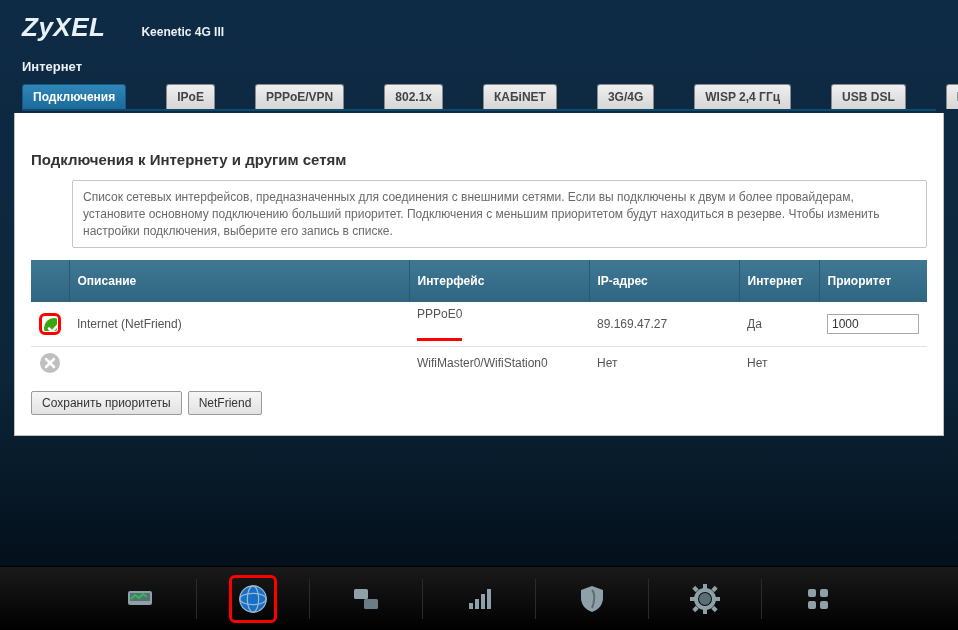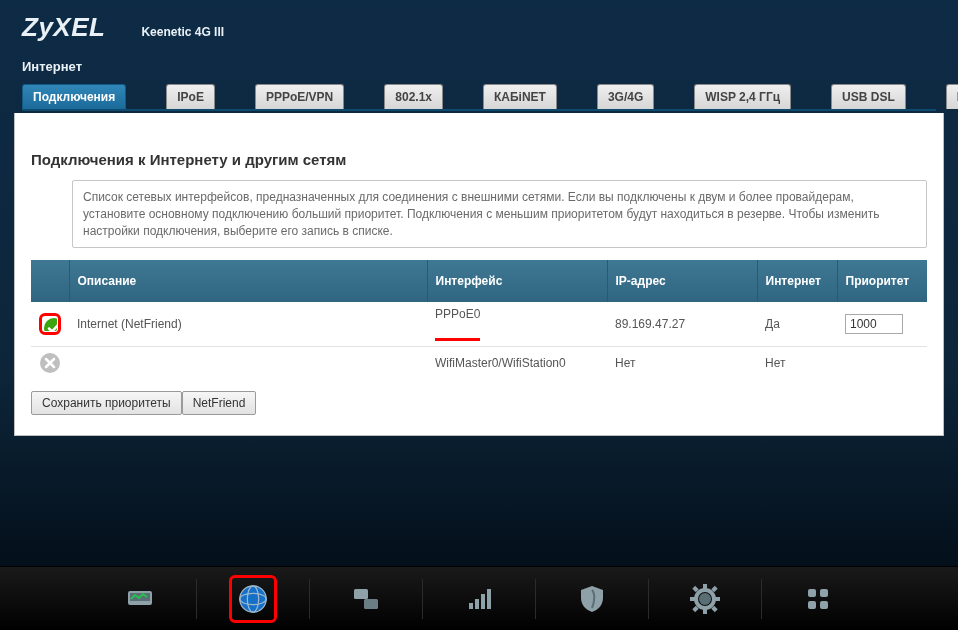--- a/index.html
+++ b/index.html
@@ -51,25 +51,25 @@
     color:#fff; font-weight:700; text-align:left;
     padding:14px 8px; font-size:12px;
     border-right:1px solid #2a5971;
   }
   thead th:last-child{border-right:none;}
   tbody td { padding:5px 8px; border-top:1px solid #e2e2e2; color:#555; font-size:12px;}
   tbody tr:first-child td{border-top:none;}
   .col-status{width:38px; text-align:center;}
   .status-svg{vertical-align:middle;}
   .priority-input{
-    width:58px; padding:2px 4px; font-size:12px;
+    width:92px; padding:2px 4px; font-size:12px;
     border:1px solid #a9a9a9; background:#fff; color:#333;
   }
   
-  .btn-row{margin-top:12px; display:flex; }
+  .btn-row{margin-top:12px; display:flex; gap:6px;}
   .btn{
     background:linear-gradient(#f6f6f6,#e2e2e2);
     border:1px solid #9a9a9a; border-radius:2px;
     padding:4px 10px; font-size:12px; color:#333; cursor:pointer;
   }
   
   .hl-red{ border:3px solid #ff0000; border-radius:6px; }
   .underline-wrap{display:inline-block; border-bottom:3px solid #ff0000; padding-bottom:17px;}
   
   .dock{

